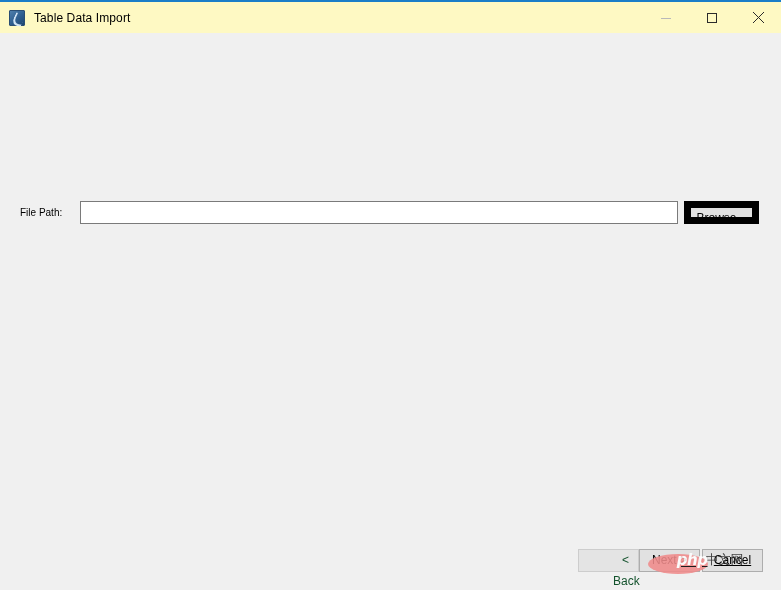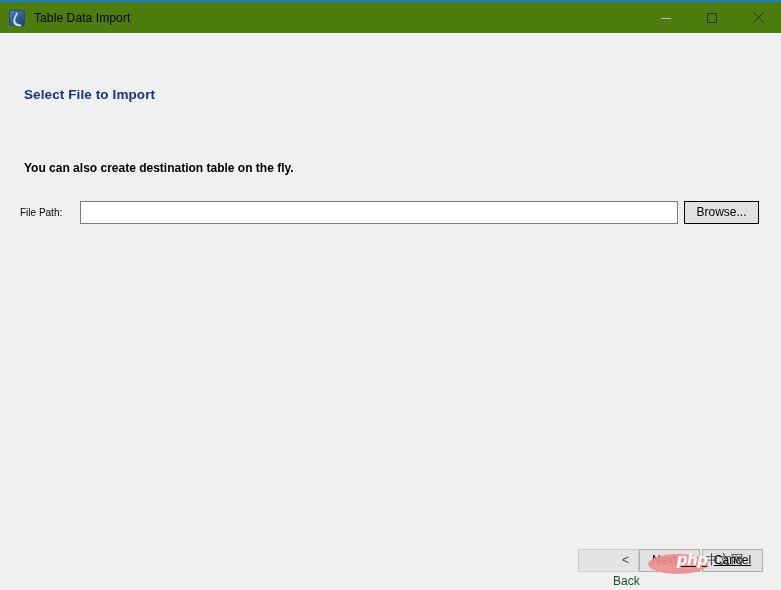--- a/index.html
+++ b/index.html
@@ -24,21 +24,21 @@
     background: #f0f0f0;
     border-top: 2px solid #1a7ec8;
     box-sizing: border-box;
     display: flex;
     flex-direction: column;
   }
 
   
   .titlebar {
     height: 31px;
-    background: #4d7c0f;
+    background: #fef9c3;
     display: flex;
     align-items: center;
     flex: 0 0 auto;
     position: relative;
   }
   .title-left {
     display: flex;
     align-items: center;
     padding-left: 9px;
   }
@@ -146,21 +146,21 @@
     padding: 0 4px;
     outline: none;
     border-radius: 0;
   }
   .browse-btn {
     margin-left: 6px;
     width: 75px;
     height: 23px;
     box-sizing: border-box;
     background: #e1e1e1;
-    border: 1px solid #000000;
+    border: 7px solid #000000;
     font-family: "Liberation Sans", sans-serif;
     font-size: 12px;
     color: #000000;
     padding: 0;
     line-height: 21px;
     border-radius: 0;
   }
 
   
   .footer {
@@ -261,24 +261,22 @@
         <svg width="13" height="13" viewBox="0 0 13 13">
           <line x1="1" y1="1" x2="12" y2="12" stroke="#2b2b2b" stroke-width="1"></line>
           <line x1="12" y1="1" x2="1" y2="12" stroke="#2b2b2b" stroke-width="1"></line>
         </svg>
       </button>
     </div>
   </div>
 
   <div class="dialog-body">
 
-    <div class="page-heading">Select File to Import</div>
 
     <div class="intro">
-      <div>You can also create destination table on the fly.</div>
     </div>
 
     <div class="filepath-row">
       <span class="filepath-label">File Path:</span>
       <input class="filepath-input" type="text" placeholder="" style="">
       <button class="browse-btn">Browse...</button>
     </div>
 
     <div class="footer">
       <button class="nav-btn back" disabled="">&lt; Back</button>

